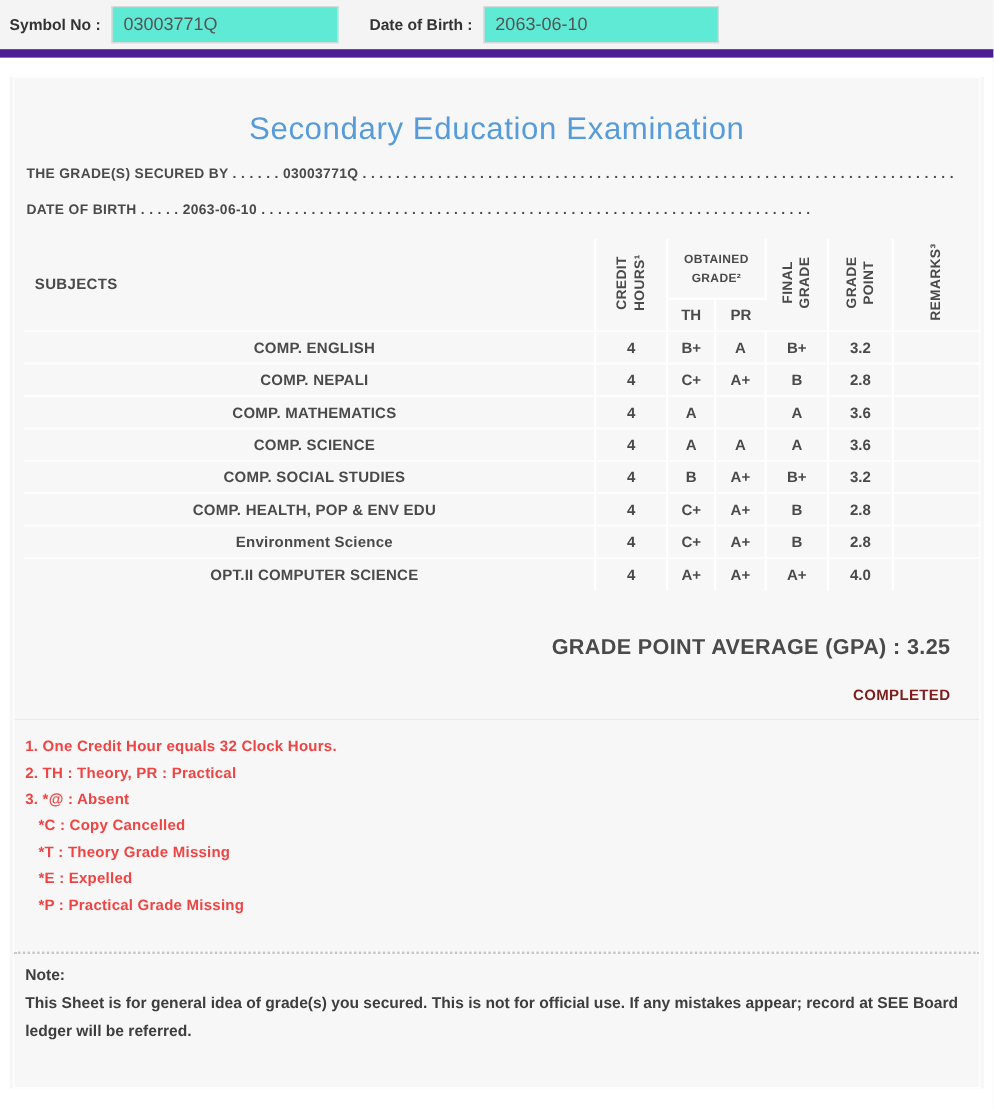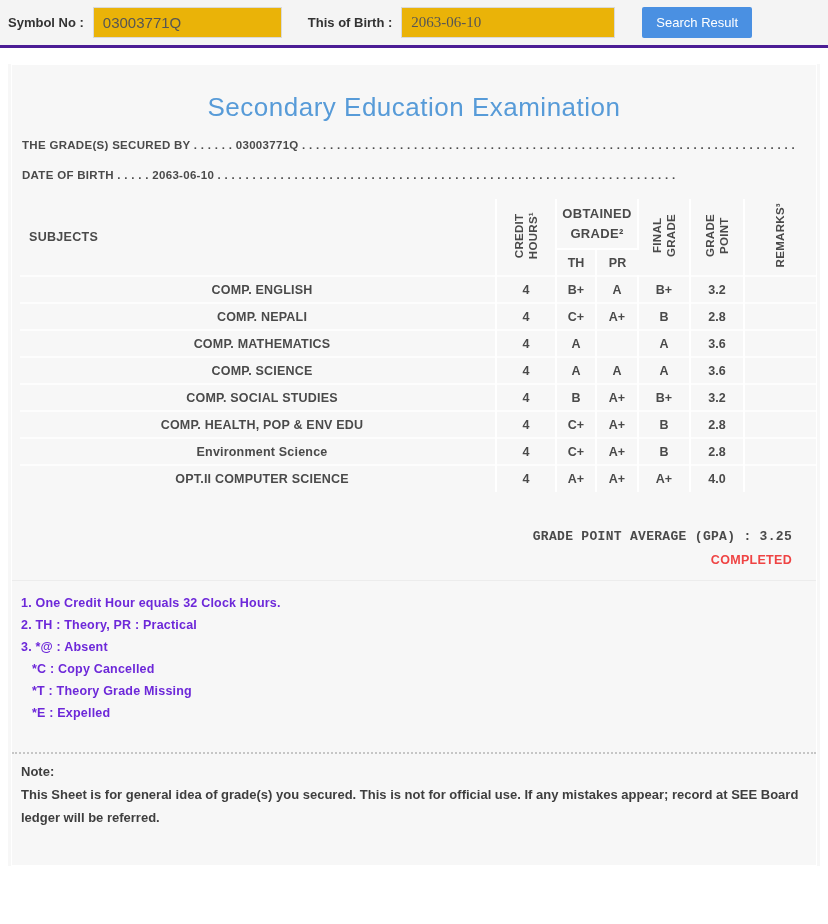--- a/index.html
+++ b/index.html
@@ -5,32 +5,32 @@
   * { box-sizing: border-box; }
   html,body { margin:0; padding:0; }
   body {
     width:828px; height:924px; overflow:hidden;
     background:#ffffff; color:#4a4a4a;
     font-family:"Liberation Sans", sans-serif;
   }
 
   
   .topbar {
-    height:48px; background:#f4f4f4; border-bottom:3px solid #4c1d95;
+    height:48px; background:#f4f4f4; border-bottom:7px solid #4c1d95;
     display:flex; align-items:center; padding:0 8px;
   }
   .lbl { font-size:13px; font-weight:700; color:#333; white-space:nowrap; }
   .inp {
-    height:31px; background:#eab308; border:1px solid #d9d9d9;
+    height:31px; background:#5eead4; border:1px solid #d9d9d9;
     font-family:"Liberation Sans", sans-serif;
     font-size:15px; color:#555; padding:3px 9px; margin-left:9px; outline:none;
   }
   .inp-symbol { width:189px; }
   .lbl-dob { margin-left:26px; }
-  .inp-dob { width:214px;font-family:Liberation Serif, serif; }
+  .inp-dob { width:196px; }
   .btn {
     margin-left:27px; background:#4a90e2; color:#fff; border:none;
     font-family:"Liberation Sans", sans-serif;
     font-size:13px; padding:0 14px; height:31px; border-radius:2px; cursor:pointer;
   }
 
   
   .card { margin:16px 8px 0; background:#f7f7f7; }
   .card-inner { border:1px solid #ffffff; margin:3px; padding:0 0 36px; }
 
@@ -63,49 +63,48 @@
   .grades th.rot { height:77px; vertical-align:middle; }
   .col-subject { width:auto; text-align:left; }
   th.col-subject { text-align:left; padding-left:9px; font-size:12.5px; letter-spacing:.3px; }
   .col-credit { width:60px; }
   .col-th { width:40px; } .col-pr { width:42px; }
   .col-final { width:52px; } .col-point { width:54px; } .col-remarks { width:72px; }
   .vert {
     display:inline-block; writing-mode:vertical-rl; transform:rotate(180deg);
     white-space:pre-line; line-height:1.25; font-size:11.5px; letter-spacing:.3px;
   }
-  .two-line { white-space:pre-line; line-height:1.5; font-size:13px; letter-spacing:.3px; }
+  .two-line { white-space:pre-line; line-height:1.5; font-size:10px; letter-spacing:.3px; }
   td.subject-cell { text-align:center; padding-left:9px; letter-spacing:.2px; }
 
   
   .gpa-line {
-    text-align:right; padding-right:24px; font-size:13px; font-weight:700;
-    margin-top:37px; color:#4a4a4a; letter-spacing:.3px;font-family:Liberation Mono, monospace;
+    text-align:right; padding-right:24px; font-size:18px; font-weight:700;
+    margin-top:37px; color:#4a4a4a; letter-spacing:.3px;
   }
   .status-line {
     text-align:right; padding-right:24px; font-size:12.5px; font-weight:700;
-    margin-top:9px; color:#ef4444; letter-spacing:.3px;
+    margin-top:22px; color:#7f1d1d; letter-spacing:.3px;
   }
   .divider { border-top:1px solid #ececec; margin:13px 0 11px; }
   .footnotes { padding:0 9px; }
-  .fn { font-size:12.5px; font-weight:700; color:#6d28d9; line-height:22px; letter-spacing:.2px; }
+  .fn { font-size:12.5px; font-weight:700; color:#ef4444; line-height:22px; letter-spacing:.2px; }
   .fn.indent { padding-left:11px; }
   .note { border-top:2px dotted #c6c6c6; margin:28px 0 0; padding:7px 9px 0; }
   .note-label { font-size:13px; font-weight:700; color:#3e3e3e; line-height:22px; }
   .note-text { font-size:13px; font-weight:700; color:#3e3e3e; line-height:23px; }
 </style>
 </head>
 <body>
 
 <div class="topbar">
   <span class="lbl">Symbol No :</span>
   <input class="inp inp-symbol" type="text" value="03003771Q" style="">
-  <span class="lbl lbl-dob">This of Birth :</span>
+  <span class="lbl lbl-dob">Date of Birth :</span>
   <input class="inp inp-dob" type="text" value="2063-06-10" style="">
-  <button class="btn">Search Result</button>
 </div>
 
 <div class="card">
   <div class="card-inner">
 
     <div class="title">Secondary Education Examination</div>
 
     <div class="leader">THE GRADE(S) SECURED BY . . . . . . 03003771Q . . . . . . . . . . . . . . . . . . . . . . . . . . . . . . . . . . . . . . . . . . . . . . . . . . . . . . . . . . . . . . . . . . . . . . .</div>
     <div class="leader">DATE OF BIRTH . . . . . 2063-06-10 . . . . . . . . . . . . . . . . . . . . . . . . . . . . . . . . . . . . . . . . . . . . . . . . . . . . . . . . . . . . . . . . . .</div>
 
@@ -228,20 +227,21 @@
 
     <div class="divider"></div>
 
     <div class="footnotes" id="footnotes">
         <div class="fn">1. One Credit Hour equals 32 Clock Hours.</div>
         <div class="fn">2. TH : Theory, PR : Practical</div>
         <div class="fn">3. *@ : Absent</div>
         <div class="fn indent">*C : Copy Cancelled</div>
         <div class="fn indent">*T : Theory Grade Missing</div>
         <div class="fn indent">*E : Expelled</div>
+        <div class="fn indent">*P : Practical Grade Missing</div>
       </div>
 
     <div class="note">
       <div class="note-label">Note:</div>
       <div class="note-text">This Sheet is for general idea of grade(s) you secured. This is not for official use. If any mistakes appear; record at SEE Board ledger will be referred.</div>
     </div>
 
   </div>
 </div>
 

